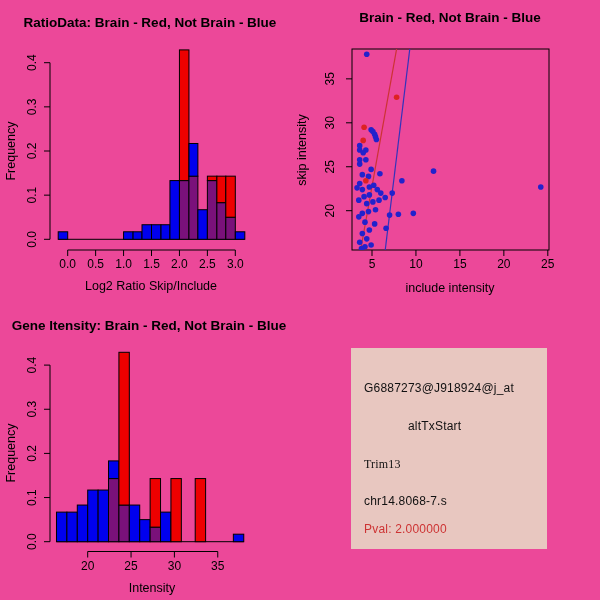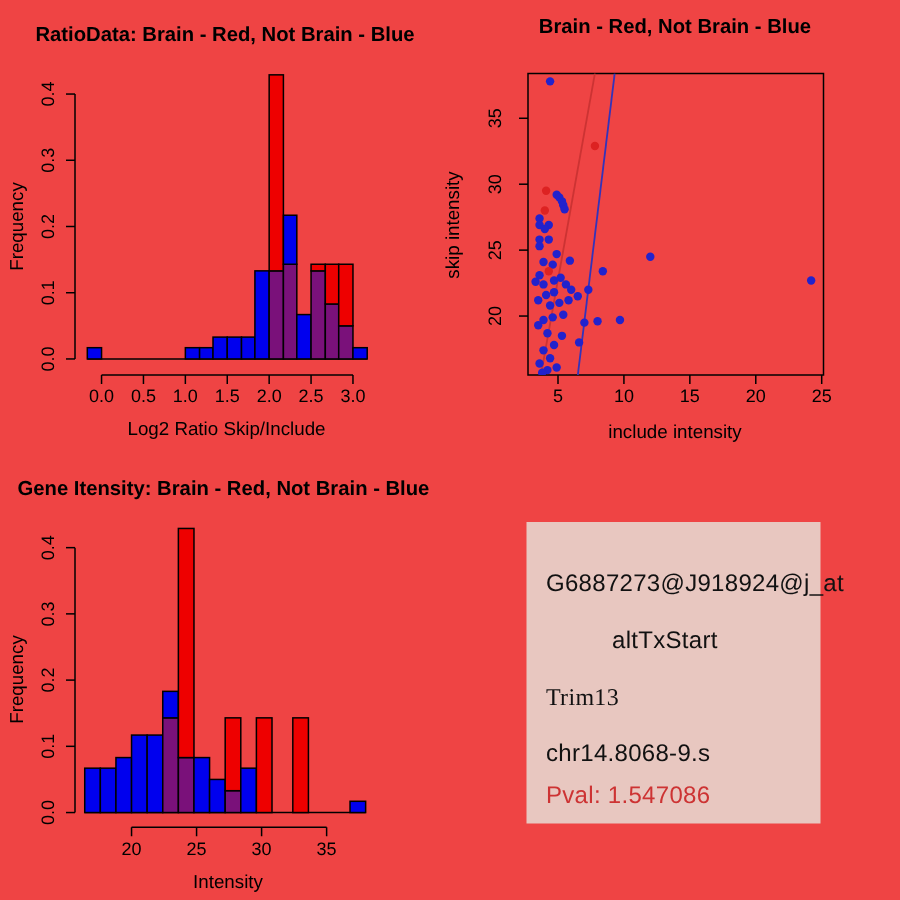--- a/index.html
+++ b/index.html
@@ -1,20 +1,20 @@
 <!DOCTYPE html>
 <html><head>
 <meta charset="utf-8">
 <style>
   html,body{margin:0;padding:0;background:#fff;}
-  .canvas{position:relative;width:600px;height:600px;background:#ef4444;overflow:hidden;
+  .canvas{position:relative;width:600px;height:600px;background:#ec4899;overflow:hidden;
           font-family:"Liberation Sans",sans-serif;}
   svg{position:absolute;left:0;top:0;}
   .infobox{position:absolute;left:351px;top:348px;width:196px;height:201px;background:#E8C7C0;}
-  .infobox .line{position:absolute;left:13px;font-size:16px;letter-spacing:0.2px;color:#111;white-space:nowrap;}
+  .infobox .line{position:absolute;left:13px;font-size:12px;letter-spacing:0.2px;color:#111;white-space:nowrap;}
   .infobox .l1{top:33px;} .infobox .l2{top:71px;margin-left:44px;} .infobox .l3{top:109px;font-family:Liberation Serif, serif;}
   .infobox .l4{top:146px;} .infobox .l5{top:174px;}
 </style>
 </head>
 <body>
 
 <div class="canvas">
   <svg id="plots" width="600" height="600">
       <g>
         <text x="150" y="27" font-size="13.5" font-family="&quot;Liberation Sans&quot;, sans-serif" fill="#000" text-anchor="middle" font-weight="bold">RatioData: Brain - Red, Not Brain - Blue</text>
@@ -197,16 +197,16 @@
         <rect x="160.528" y="512.1195" width="10.404000000000025" height="29.5805" fill="#0000EE" stroke="#000" stroke-width="1"></rect>
         <rect x="170.93200000000002" y="478.56550000000004" width="10.403999999999996" height="63.134499999999996" fill="#EE0000" stroke="#000" stroke-width="1"></rect>
         <rect x="195.20799999999997" y="478.56550000000004" width="10.404000000000053" height="63.134499999999996" fill="#EE0000" stroke="#000" stroke-width="1"></rect>
         <rect x="233.356" y="534.1945000000001" width="10.403999999999996" height="7.5055000000000005" fill="#0000EE" stroke="#000" stroke-width="1"></rect>
       </g>
     </svg>
   <div class="infobox" style="background: rgb(232, 199, 192);">
     <div class="line l1">G6887273@J918924@j_at</div>
     <div class="line l2">altTxStart</div>
     <div class="line l3">Trim13</div>
-    <div class="line l4">chr14.8068-9.s</div>
-    <div class="line l5" id="pval-line" style="color: rgb(205, 51, 51);">Pval: 1.547086</div>
+    <div class="line l4">chr14.8068-7.s</div>
+    <div class="line l5" id="pval-line" style="color: rgb(205, 51, 51);">Pval: 2.000000</div>
   </div>
 </div>
 
 </body></html>

